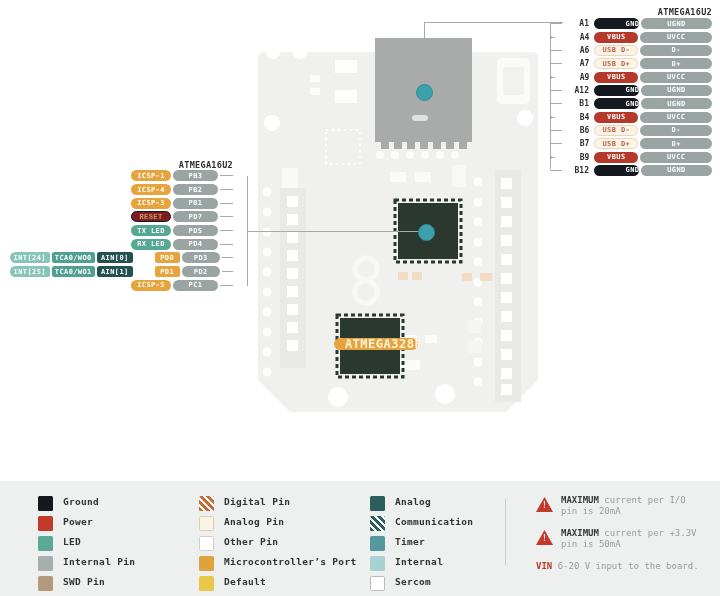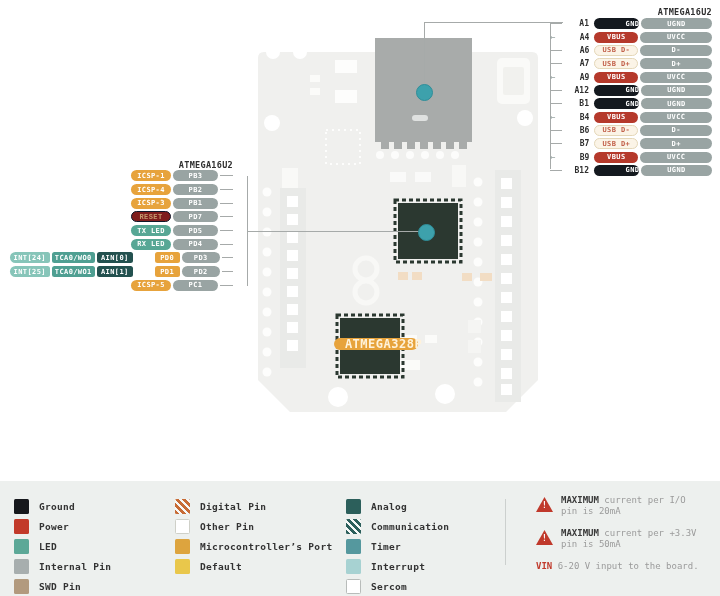--- a/index.html
+++ b/index.html
@@ -40,21 +40,21 @@
   .t-analog{background:#23514f;}
   .t-cream{background:#fbf4e7;border:1px solid #e4d7b8;color:#c2604a;}
   .t-reset{background:#7f1d1d;border:1px solid #0f172a;color:#c59a6e;font-family:Liberation Mono, monospace;}
   
   .chiplabel{position:absolute;left:334px;top:338px;width:69px;height:12px;z-index:3;
        background:#e7a33c;border-radius:6px;display:flex;align-items:center;justify-content:center;
        font-size:12px;font-weight:bold;color:#fff2da;letter-spacing:.5px;padding-left:15px;}
   
   .legend{position:absolute;left:0;top:481px;width:720px;height:115px;background:#edf0ee;z-index:3;}
   .lcol{position:absolute;top:15px;}
-  .litem{display:flex;align-items:center;height:20px;}
+  .litem{display:flex;height:20px;margin-left:24px;}
   .sw{width:15px;height:15px;border-radius:1.5px;flex:0 0 auto;box-sizing:border-box;}
   .llab{margin-left:10px;font-size:9.5px;font-weight:bold;color:#333;letter-spacing:.3px;white-space:nowrap;}
   .ldivider{position:absolute;left:505px;top:18px;width:1px;height:66px;background:#ccd0ce;}
   .notes{position:absolute;left:536px;top:14px;width:176px;}
   .wrow{display:flex;margin-bottom:11px;}
   .tri{width:17px;height:15px;flex:0 0 auto;background:#c0392b;margin-right:8px;margin-top:2px;
        clip-path:polygon(50% 0,100% 100%,0 100%);
        display:flex;align-items:flex-end;justify-content:center;
        color:#fff;font-size:8px;font-weight:bold;line-height:12px;}
   .tri::after{content:"!";}
@@ -361,20 +361,24 @@
         <span class="sw" style="background: rgb(178, 154, 126);"></span>
         <span class="llab">SWD Pin</span>
       </div>
     </div>
   <div class="lcol" id="lcol1" style="left:175px;">
       <div class="litem">
         <span class="sw" style="background: repeating-linear-gradient(45deg, rgb(199, 107, 53) 0px, rgb(199, 107, 53) 3px, rgb(246, 248, 247) 3px, rgb(246, 248, 247) 5px);"></span>
         <span class="llab">Digital Pin</span>
       </div>
       <div class="litem">
+        <span class="sw" style="background: rgb(250, 243, 231); border: 1px solid rgb(220, 208, 178);"></span>
+        <span class="llab">Analog Pin</span>
+      </div>
+      <div class="litem">
         <span class="sw" style="background: rgb(255, 255, 255); border: 1px solid rgb(207, 208, 200);"></span>
         <span class="llab">Other Pin</span>
       </div>
       <div class="litem">
         <span class="sw" style="background: rgb(221, 164, 62);"></span>
         <span class="llab">Microcontroller’s Port</span>
       </div>
       <div class="litem">
         <span class="sw" style="background: rgb(233, 199, 75);"></span>
         <span class="llab">Default</span>
@@ -388,21 +392,21 @@
       <div class="litem">
         <span class="sw" style="background: repeating-linear-gradient(45deg, rgb(44, 95, 91) 0px, rgb(44, 95, 91) 3px, rgb(246, 248, 247) 3px, rgb(246, 248, 247) 5px);"></span>
         <span class="llab">Communication</span>
       </div>
       <div class="litem">
         <span class="sw" style="background: rgb(85, 152, 158);"></span>
         <span class="llab">Timer</span>
       </div>
       <div class="litem">
         <span class="sw" style="background: rgb(167, 210, 210);"></span>
-        <span class="llab">Interrupt</span>
+        <span class="llab">Internal</span>
       </div>
       <div class="litem">
         <span class="sw" style="background: rgb(255, 255, 255); border: 1px solid rgb(184, 188, 186);"></span>
         <span class="llab">Sercom</span>
       </div>
     </div>
   <div class="ldivider"></div>
   <div class="notes">
     <div class="wrow">
       <div class="tri"></div>

